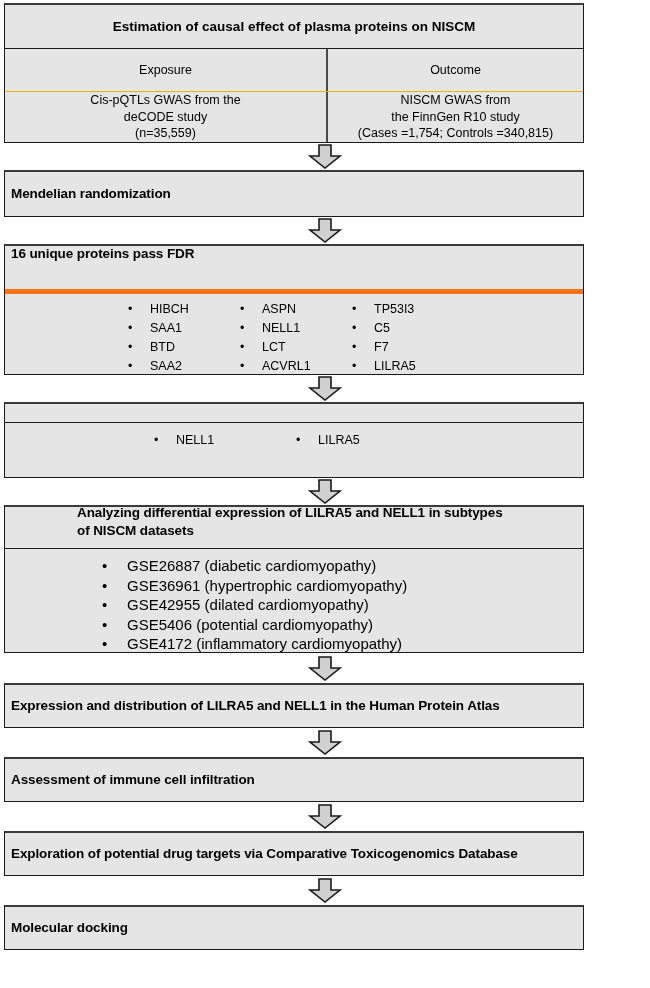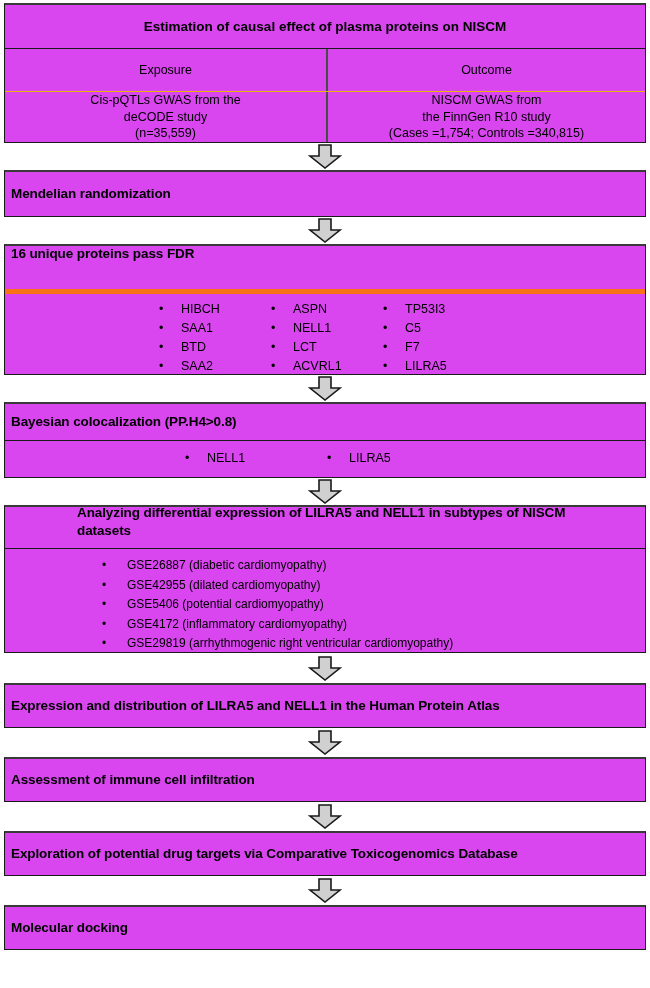--- a/index.html
+++ b/index.html
@@ -18,24 +18,24 @@
     position: relative;
     width: 650px;
     height: 988px;
     box-sizing: border-box;
     padding: 3px 4px 0 4px;
   }
 
   
   .box {
     box-sizing: border-box;
-    width: 642px;
+    width: 580px;
     border: 1px solid #1a1a1a;
     border-top: 2px solid #3a3a3a;
-    background: #d946ef;
+    background: #e5e5e5;
     display: flex;
     flex-direction: column;
     justify-content: center;
   }
 
   .title-row {
     font-weight: bold;
     font-size: 13.5px;
     letter-spacing: -0.1px;
     padding: 9px 6px;
@@ -126,21 +126,21 @@
   
   .gse-list {
     padding: 7px 0 9px 0;
     border-top: 1px solid #1a1a1a;
     display: flex;
     flex-direction: column;
     align-items: flex-start;
     padding-left: 97px;
   }
   .gse-item {
-    font-size: 12px;
+    font-size: 15px;
     line-height: 19.5px;
     white-space: nowrap;
   }
   .gse-item .bullet {
     display: inline-block;
     width: 25px;
   }
 </style>
 </head>
 <body>
@@ -203,41 +203,40 @@
     </div>
   </div>
 
   <div class="arrow" style="height:27px">
     <svg width="34" height="25" viewBox="0 0 34 25">
       <polygon points="11,1 23,1 23,12 32,12 17,24 2,12 11,12" fill="#d0d0d0" stroke="#1a1a1a" stroke-width="1.6" stroke-linejoin="miter"></polygon>
     </svg>
   </div>
 
   <div class="box" style="height:76px">
-    <div class="title-row">Bayesian colocalization (PP.H4&gt;0.8)</div>
     <div class="pair-row">
       <div class="pitem"><span class="bullet">•</span><span>NELL1</span></div>
       <div class="pitem"><span class="bullet">•</span><span>LILRA5</span></div>
     </div>
   </div>
 
   <div class="arrow" style="height:27px">
     <svg width="34" height="25" viewBox="0 0 34 25">
       <polygon points="11,1 23,1 23,12 32,12 17,24 2,12 11,12" fill="#d0d0d0" stroke="#1a1a1a" stroke-width="1.6" stroke-linejoin="miter"></polygon>
     </svg>
   </div>
 
   <div class="box" style="height:148px">
     <div class="title-row" style="padding:8px 72px">Analyzing differential expression of LILRA5 and NELL1 in subtypes of NISCM datasets</div>
     <div class="gse-list">
       <div class="gse-item"><span class="bullet">•</span><span>GSE26887 (diabetic cardiomyopathy)</span></div>
+      <div class="gse-item"><span class="bullet">•</span><span>GSE36961 (hypertrophic cardiomyopathy)</span></div>
       <div class="gse-item"><span class="bullet">•</span><span>GSE42955 (dilated cardiomyopathy)</span></div>
       <div class="gse-item"><span class="bullet">•</span><span>GSE5406 (potential cardiomyopathy)</span></div>
       <div class="gse-item"><span class="bullet">•</span><span>GSE4172 (inflammatory cardiomyopathy)</span></div>
-      <div class="gse-item"><span class="bullet">•</span><span>GSE29819 (arrhythmogenic right ventricular cardiomyopathy)</span></div>
     </div>
   </div>
 
   <div class="arrow" style="height:30px">
     <svg width="34" height="25" viewBox="0 0 34 25">
       <polygon points="11,1 23,1 23,12 32,12 17,24 2,12 11,12" fill="#d0d0d0" stroke="#1a1a1a" stroke-width="1.6" stroke-linejoin="miter"></polygon>
     </svg>
   </div>
 
   <div class="box" style="height:45px">

